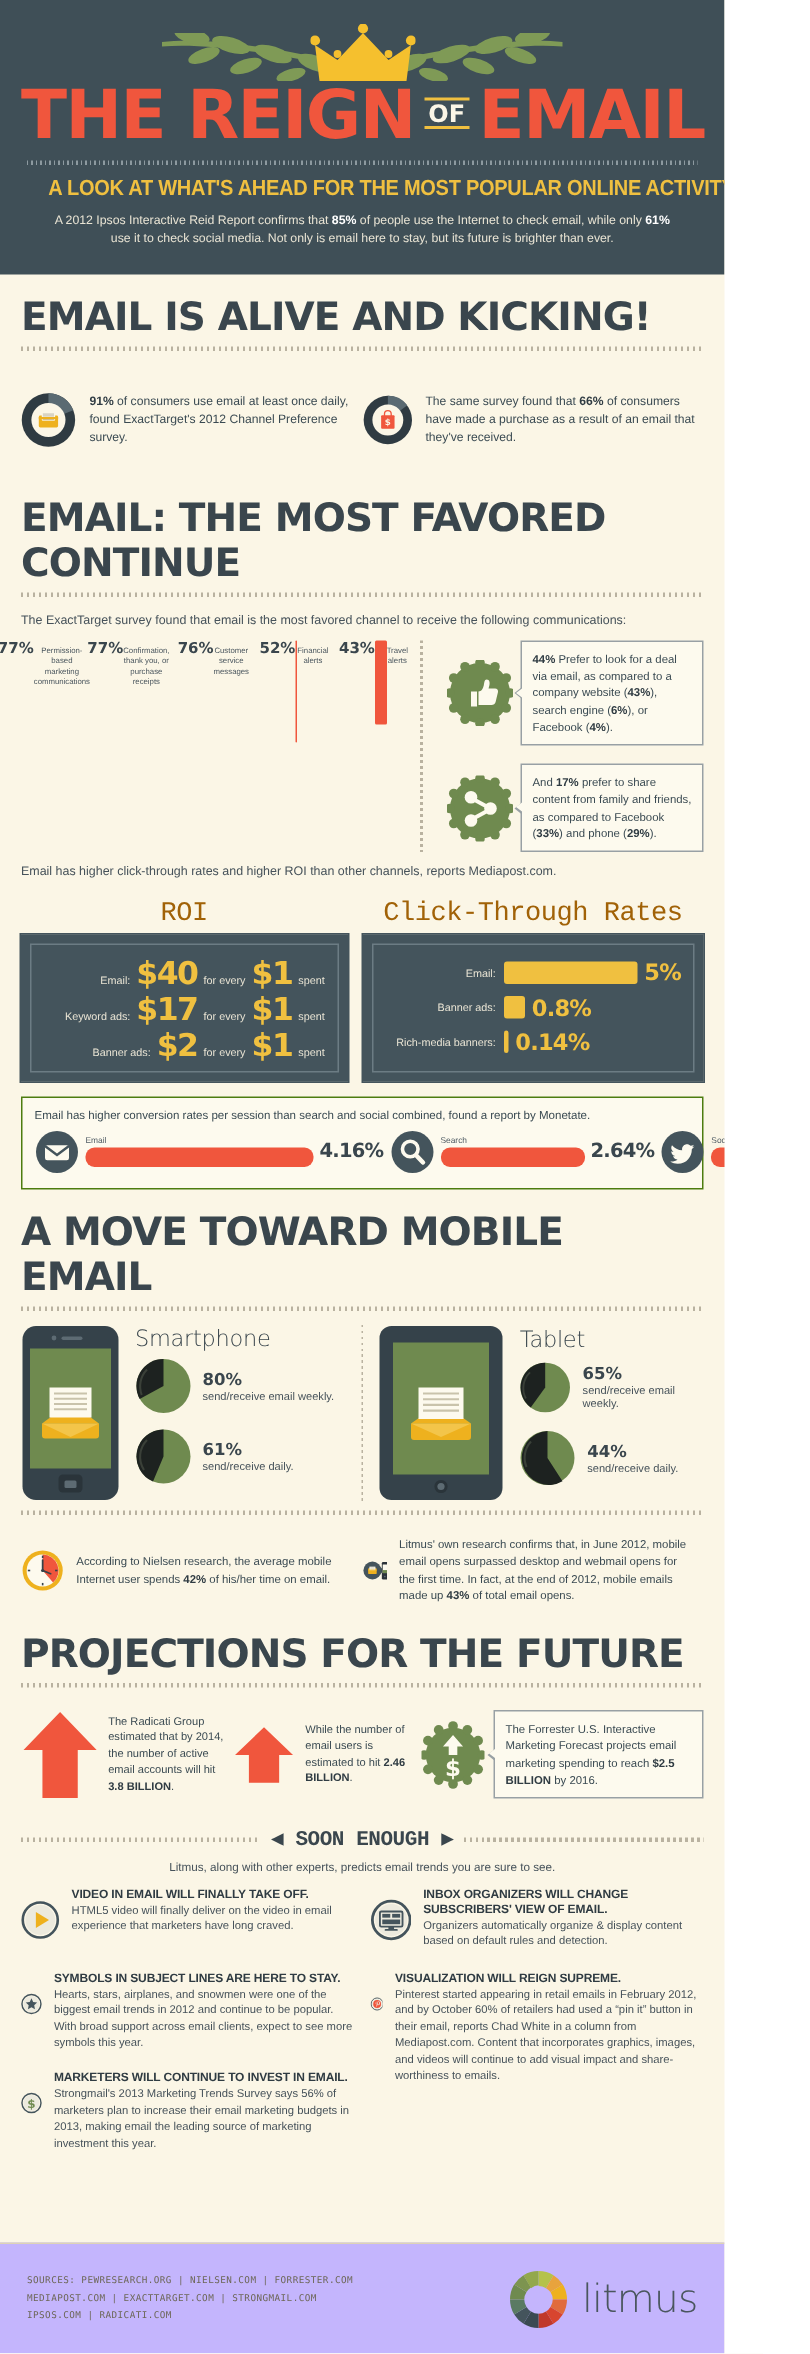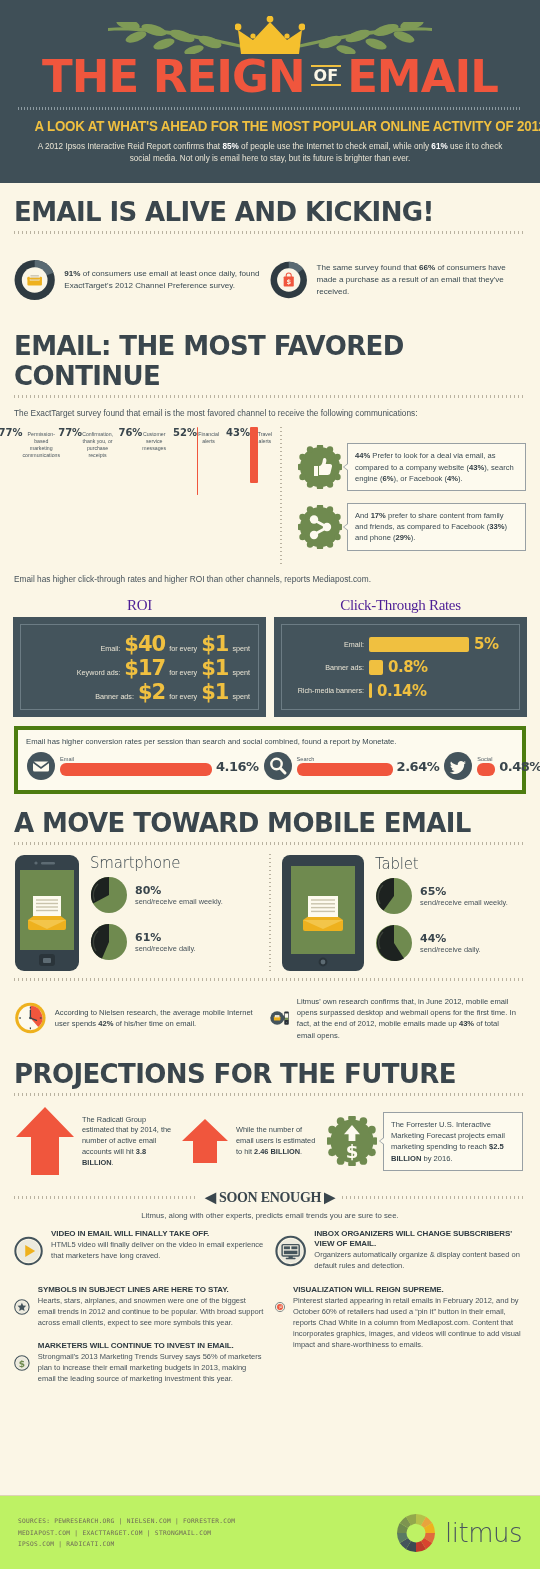--- a/index.html
+++ b/index.html
@@ -3,21 +3,21 @@
 <meta charset="utf-8">
 <style>
   * { box-sizing: border-box; margin: 0; padding: 0; }
   html, body { background: #ffffff; }
   body {
     width: 540px;
     font-family: "Liberation Sans", sans-serif;
     color: #3a4a52;
     -webkit-font-smoothing: antialiased;
   }
-  .page { width: 540px; height: 1569px; position: relative; background: #fbf6e6; overflow: hidden; }
+  .page { width: 483px; height: 1569px; position: relative; background: #fbf6e6; overflow: hidden; }
 
   
   .header {
     background: #3f4f57;
     padding: 12px 14px 18px;
     position: relative;
     text-align: center;
   }
   .crownwrap { height: 44px; position: relative; }
   .laurel { position: absolute; top: 10px; }
@@ -126,23 +126,23 @@
     border-top: 3.2px solid transparent;
     border-bottom: 3.2px solid transparent;
     border-right: 4px solid #fdfaee;
   }
 
   
   .panels { display: flex; gap: 10px; margin-top: 12px; }
   .panel { width: 50%; }
   .panel-title {
     text-align: center;
-    font-size: 15px;
-    color: #4c1d95;
-    font-family: Liberation Serif, serif;
+    font-size: 18px;
+    color: #a16207;
+    font-family: Liberation Mono, monospace;
     letter-spacing: -0.3px;
     margin-bottom: 4px;
   }
   .panel-box {
     background: #44545c;
     border: 1px solid #44545c;
     outline: 1px solid #44545c;
     padding: 5px;
     height: 98px;
   }
@@ -153,21 +153,21 @@
   .roi-sm { color: #e9e4d4; font-size: 7.2px; }
 
   .ctr-row { display: flex; align-items: center; gap: 5px; }
   .ctr-lbl { color: #e9e4d4; font-size: 7.2px; width: 74px; text-align: right; flex: 0 0 auto; }
   .ctr-bar { background: #f0c040; height: 15px; border-radius: 2px; }
   .ctr-val { color: #f0c040; font-family:"DejaVu Sans",sans-serif; font-weight: bold; font-size: 15px; letter-spacing: -0.5px; }
 
   
   .conv {
     margin-top: 10px;
-    border: 4px solid #4d7c0f;
+    border: 1px solid #4d7c0f;
     background: #fdfaee;
     padding: 7px 8px 9px;
   }
   .conv p { font-size: 7.7px; margin-bottom: 5px; }
   .conv-rows { display: flex; align-items: center; gap: 4px; }
   .conv-item { display: flex; align-items: center; gap: 4px; }
   .conv-stack { display: flex; flex-direction: column; justify-content: center; }
   .conv-cap { font-size: 5.6px; color: #505c64; margin-bottom: 1px; }
   .conv-bar { background: #f0563d; height: 13px; border-radius: 6px; }
   .conv-val { font-family:"DejaVu Sans",sans-serif; font-weight: bold; font-size: 13px; color: #3a464d; letter-spacing: -0.5px; }
@@ -184,33 +184,33 @@
   .facts { display: flex; margin-top: 10px; gap: 0; }
   .fact { width: 50%; display: flex; align-items: center; gap: 8px; padding-right: 8px; }
   .fact p { font-size: 7.6px; line-height: 1.5; }
 
   
   .proj { display: flex; align-items: center; margin-top: 6px; gap: 6px; }
   .proj p { font-size: 7.4px; line-height: 1.45; }
 
   .soon-rule { display: flex; align-items: center; gap: 7px; margin-top: 12px; }
   .soon-line { flex: 1; height: 3px; background-image: repeating-linear-gradient(to right, #b9b2a0 0 1.4px, transparent 1.4px 4px); }
-  .soon-txt { font-family:Liberation Serif, serif; font-weight: bold; font-size: 14px; color: #3a464d; letter-spacing: -0.3px; white-space: nowrap; }
+  .soon-txt { font-family:Liberation Mono, monospace; font-weight: bold; font-size: 14px; color: #3a464d; letter-spacing: -0.3px; white-space: nowrap; }
   .soon-sub { text-align: center; font-size: 7.8px; margin-top: 5px; color: #46525a; }
 
   .preds { display: flex; margin-top: 9px; gap: 10px; }
   .pred-col { width: 50%; }
   .pred { display: flex; gap: 8px; margin-bottom: 12px; }
   .pred-h { font-family:"Liberation Sans Narrow","Liberation Sans",sans-serif; font-weight: bold; font-size: 8px; color: #2f3b42; letter-spacing: -0.1px; margin-bottom: 1px; line-height: 1.25; }
   .pred-b { font-size: 7.5px; line-height: 1.45; color: #46525a; }
 
   
   .footer {
     position: absolute; left: 0; right: 0; bottom: 0;
-    background: #bef264;
+    background: #c4b5fd;
     border-top: 1px solid #ded3b6;
     height: 74px;
     display: flex; align-items: center; justify-content: space-between;
     padding: 0 18px;
   }
   .sources { font-family: "DejaVu Sans Mono", monospace; font-size: 6.2px; color: #6d6757; line-height: 1.85; letter-spacing: 0.3px; }
   .brand { display: flex; align-items: center; gap: 8px; }
   .brandname { font-size: 26px; color: #4a565e; font-family: "DejaVu Sans", sans-serif; font-weight: 300; letter-spacing: -0.5px; }
 </style>
 </head>

